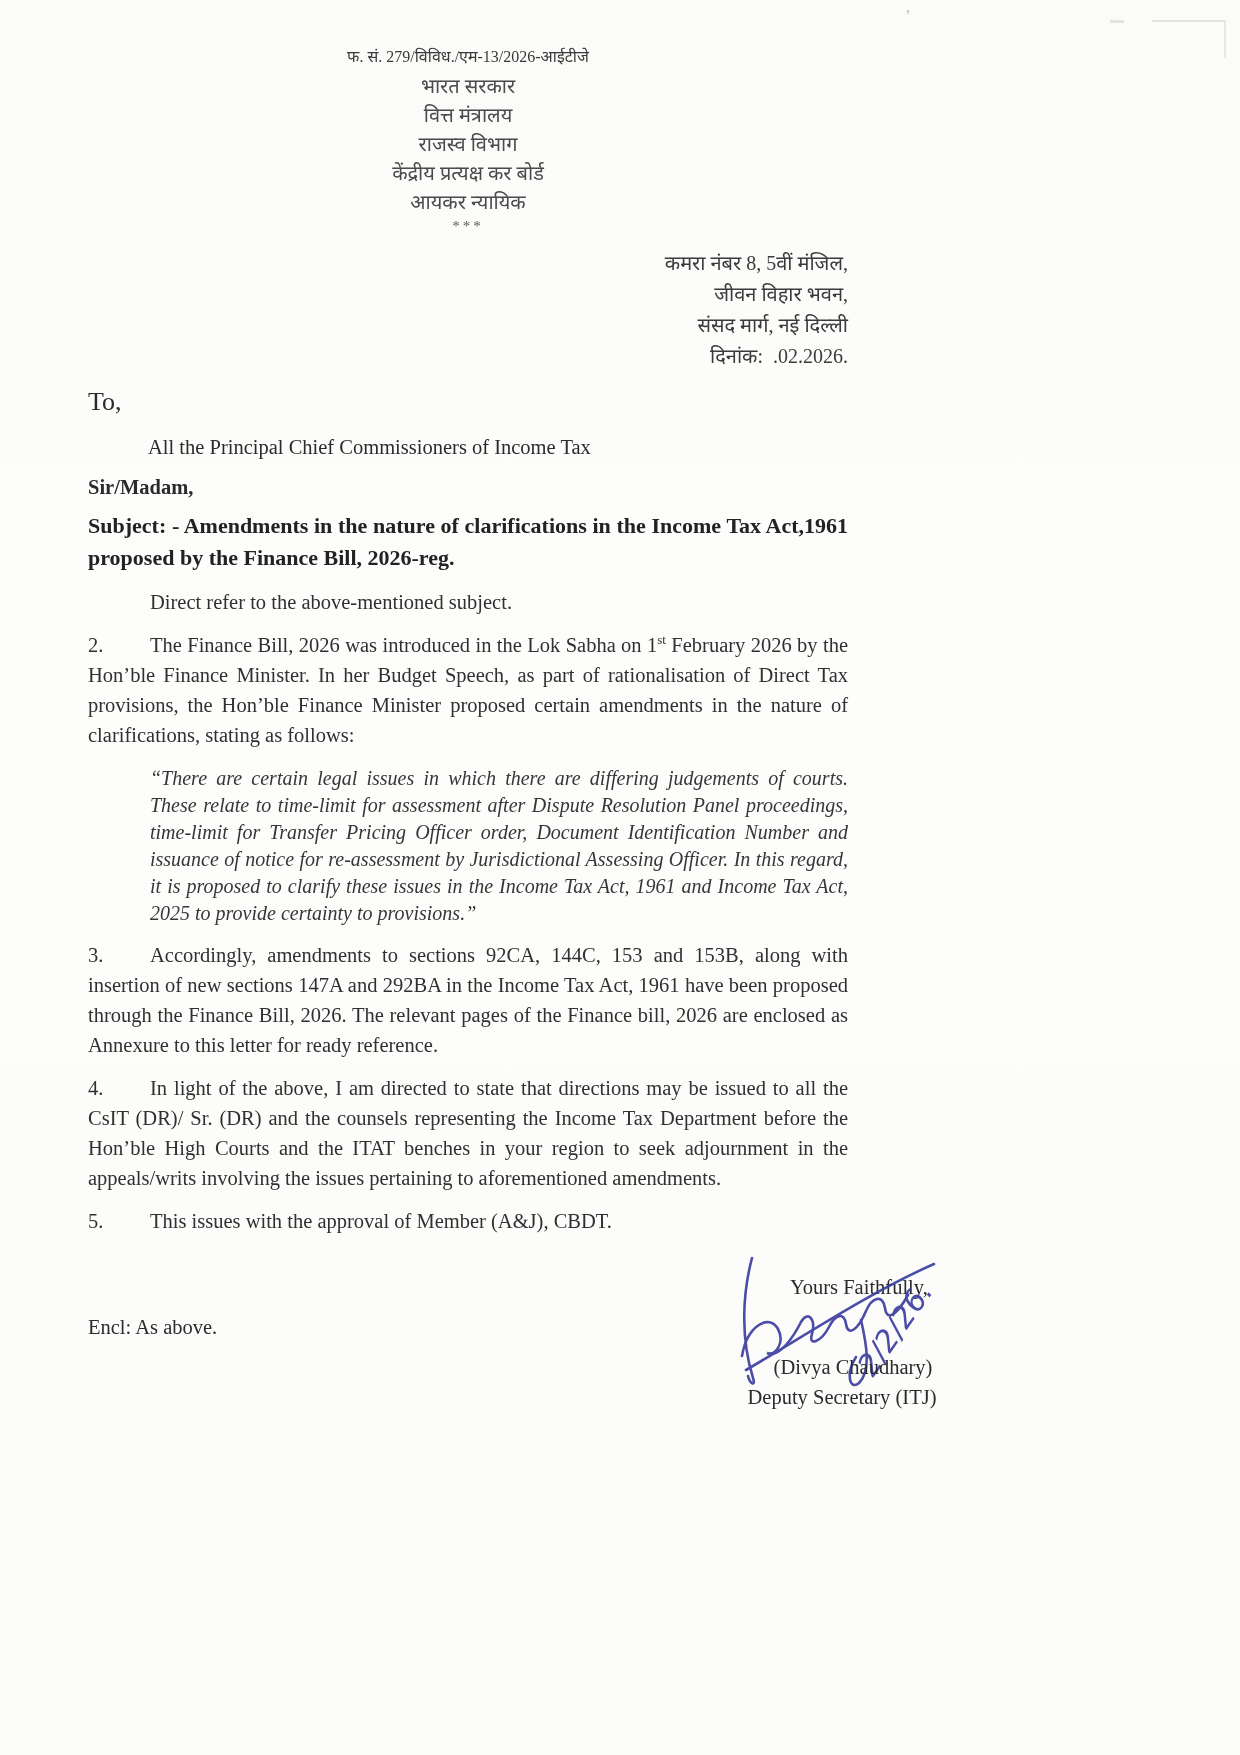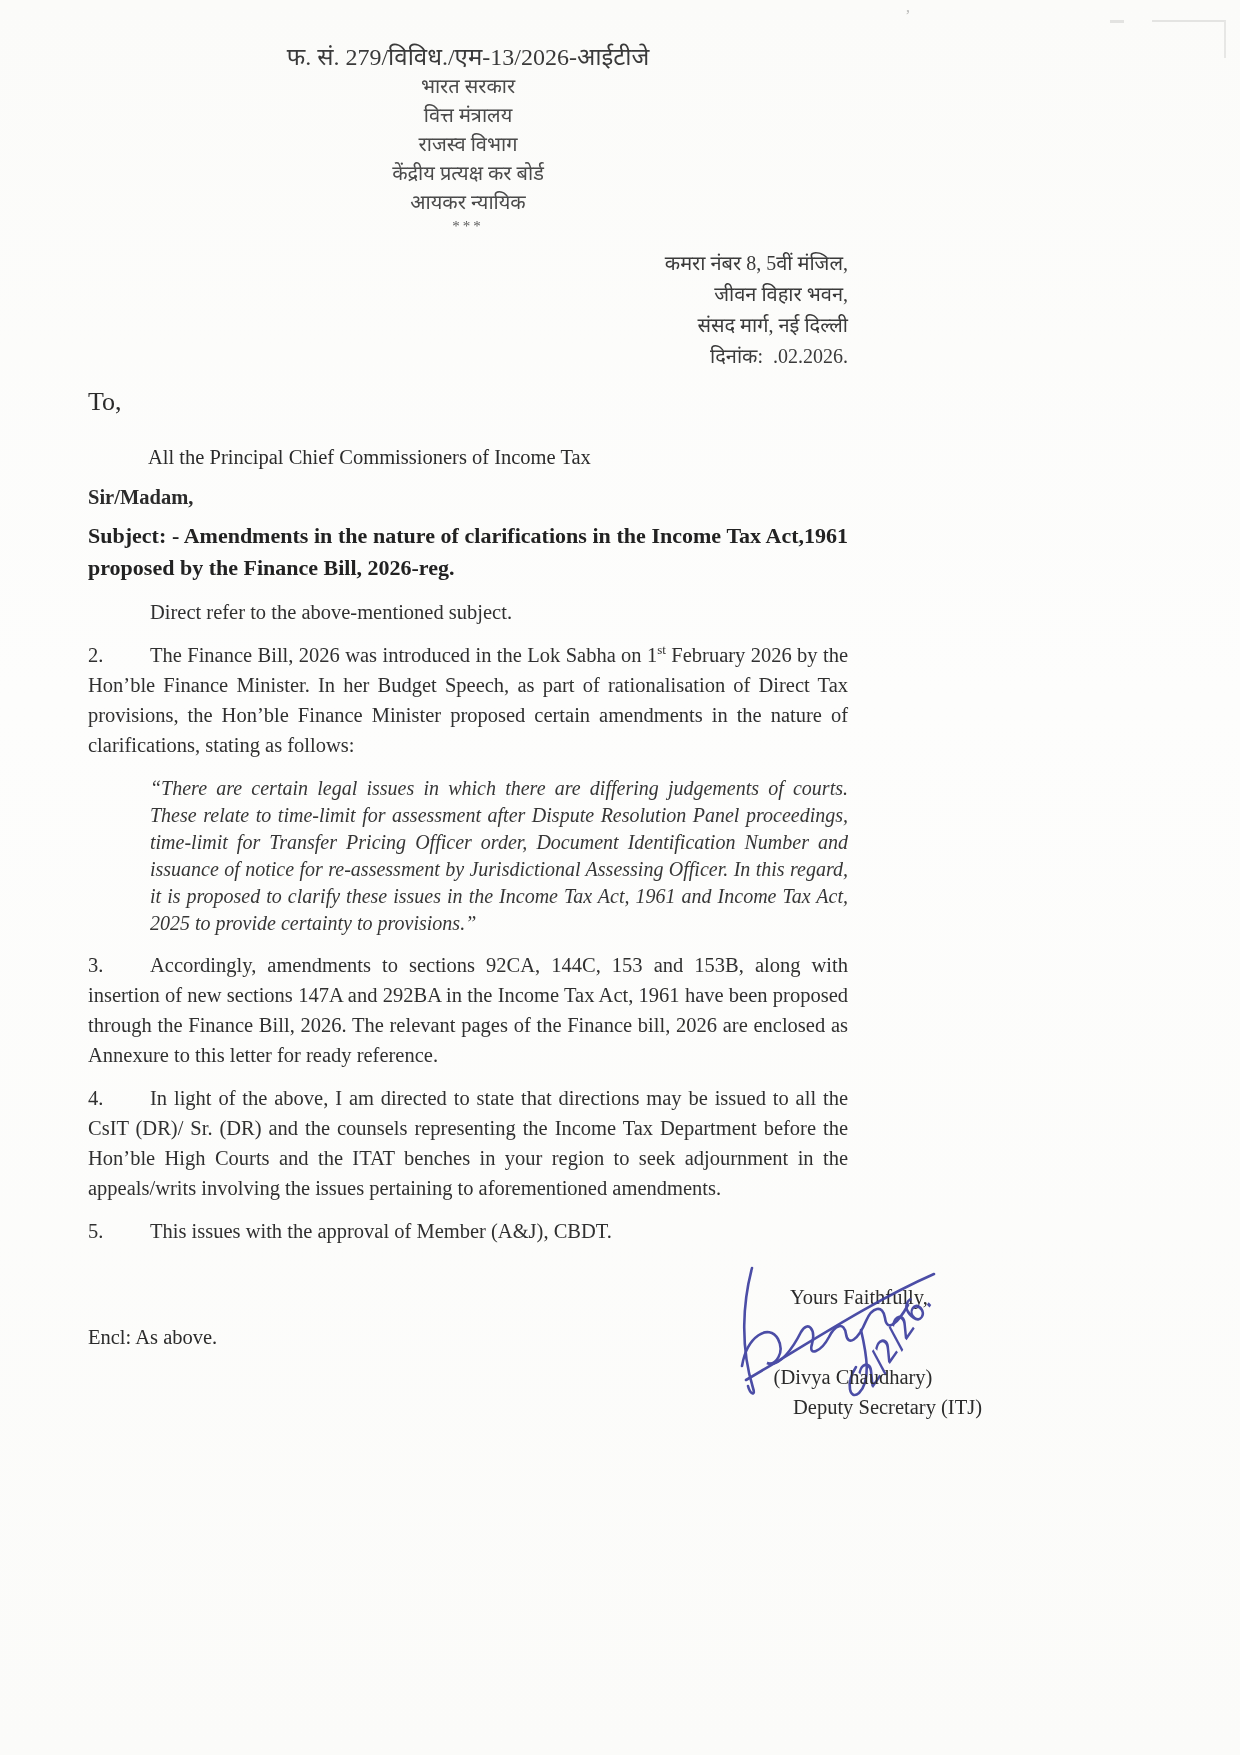--- a/index.html
+++ b/index.html
@@ -8,29 +8,29 @@
     width:1240px; height:1755px;
     margin:0 auto;
     background:#fcfcfa;
     background-image: linear-gradient(180deg, #fbfbf9 0%, #fdfdfc 40%, #fbfbf9 100%);
     font-family:"Liberation Serif","DejaVu Serif",serif;
     color:#2b2b2b;
     overflow:hidden;
   }
   .content { position:absolute; left:88px; top:42px; width:760px; }
 
-  .file-no { text-align:center; font-size:24px; line-height:30px; color:#3a3a3a; }
+  .file-no { text-align:center; font-size:16px; line-height:30px; color:#3a3a3a; }
   .org-line { text-align:center; font-size:20px; line-height:29px; color:#4a4a4a; }
   .stars { text-align:center; font-size:15px; letter-spacing:3px; color:#5a5a5a; margin-top:1px; }
 
   .addr { text-align:right; font-size:20px; line-height:31px; color:#3a3a3a; margin-top:13px; }
   .addr-line { white-space:pre; }
 
   .to { font-size:26px; margin-top:15px; }
-  .recipient { font-size:20.5px; margin-top:29px; text-indent:60px; }
+  .recipient { font-size:20.5px; margin-top:19px; text-indent:60px; }
   .salutation { font-size:20.5px; margin-top:17px;font-weight:bold; }
 
   .subject { font-size:22px; font-weight:bold; line-height:32px; text-align:justify; margin-top:11px; color:#222; }
 
   .para { font-size:20.5px; line-height:30px; text-align:justify; margin-top:13px; color:#303030; }
   .first-indent { text-indent:62px; }
   .pnum { display:inline-block; width:62px; text-indent:0; }
   sup { font-size:13px; line-height:0; }
 
   .quote {
@@ -38,21 +38,21 @@
     font-size:20px; line-height:27px;
     margin:15px 0 8px 62px;
     text-align:justify;
     color:#363636;
   }
 
   .sign-area { position:relative; height:300px; margin-top:14px; }
   .closing { position:absolute; left:702px; top:26px; font-size:20.5px; white-space:nowrap; }
   .encl { position:absolute; left:0; top:66px; font-size:20.5px; }
   .signer-name { position:absolute; left:600px; top:106px; width:330px; text-align:center; font-size:20.5px; white-space:nowrap; }
-  .signer-title { position:absolute; left:564px; top:136px; width:330px; text-align:right; font-size:20.5px; white-space:nowrap; }
+  .signer-title { position:absolute; left:589px; top:136px; width:330px; text-align:center; font-size:20.5px; white-space:nowrap; }
   .sig-svg { position:absolute; left:542px; top:0; pointer-events:none; }
 
   
   .corner-mark { position:absolute; right:14px; top:20px; width:72px; height:36px;
                  border-top:2px solid #d2d2d0; border-right:2px solid #d8d8d6; opacity:.55; }
   .tick-mark { position:absolute; left:905px; top:6px; color:#bdbdbb; font-size:17px; }
   .smudge { position:absolute; left:1110px; top:20px; width:14px; height:3px; background:#e3e3e1; }
 </style>
 </head>
 <body>

